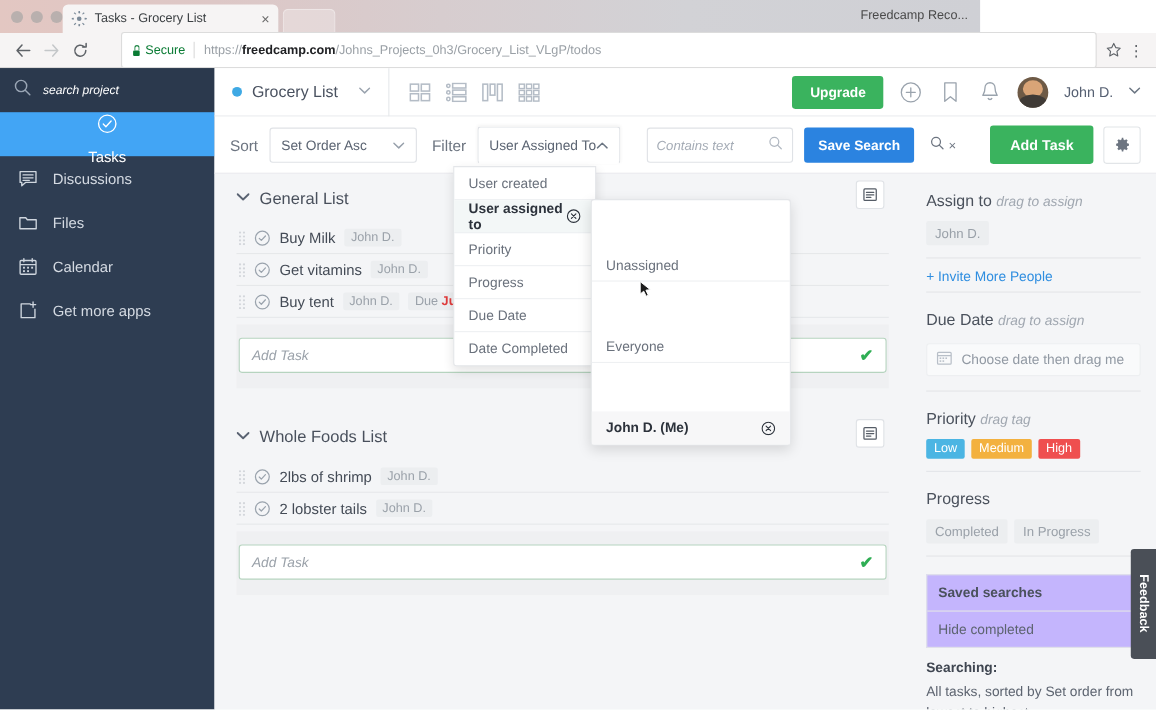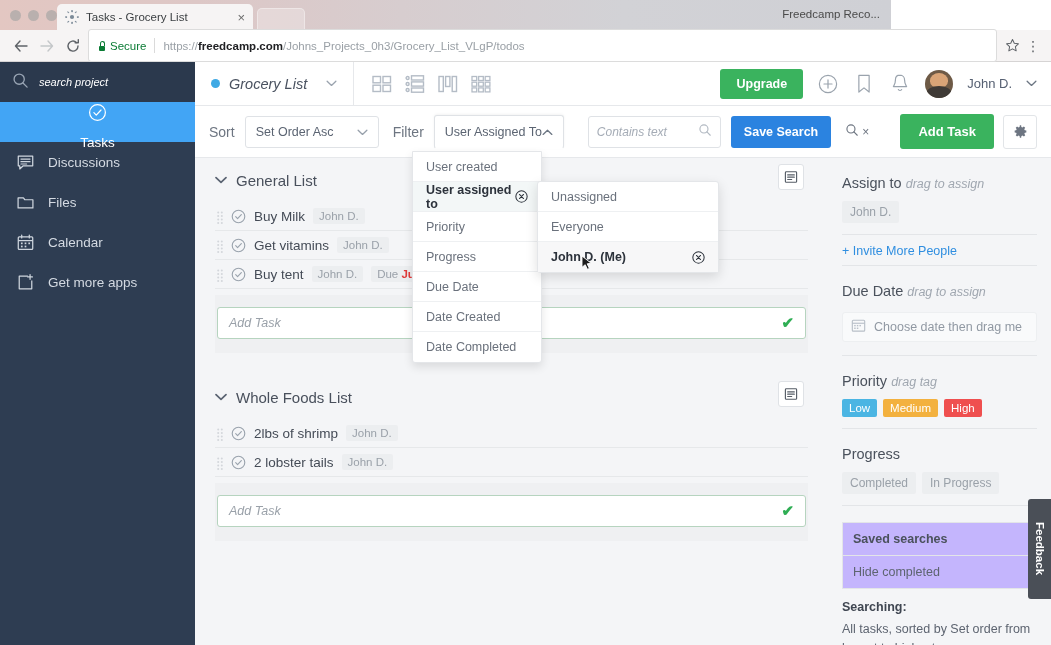--- a/index.html
+++ b/index.html
@@ -41,21 +41,21 @@
   }
   .chrome-bar {
     position: absolute; left: 0; top: 30px; width: 1051px; height: 32px;
     background: #f6f4f4; display: flex; align-items: center; padding: 0 8px;
     border-bottom: 1px solid #d6d4d4;
   }
   .nav-btn { width: 26px; height: 26px; display: flex; align-items: center; justify-content: center; color: #5f6368; }
   .nav-btn.dim { color: #c4c7c9; }
   .omnibox {
     flex: 1; height: 33px; background: #fff; border-radius: 3px;
-    display: flex; align-items: center; padding: 0 8px; margin-left: 2px; margin-right: 4px;
+    display: flex; align-items: center; padding: 0 8px; margin-left: 24px; margin-right: 4px;
     border: 1px solid #dcdcdc;
   }
   .secure { display: flex; align-items: center; gap: 4px; color: #0a7b34; font-size: 11.5px; }
   .lock { width: 9px; height: 11px; position: relative; display: inline-block; }
   .lock::before { content:""; position:absolute; left:1.5px; bottom:0; width:6px; height:5.5px; background:#0a7b34; border-radius:1px; }
   .lock::after { content:""; position:absolute; left:2.6px; bottom:5px; width:3.8px; height:4px; border:1.3px solid #0a7b34; border-bottom:none; border-radius:3px 3px 0 0; }
   .url-sep { width:1px; height:15px; background:#dadada; margin:0 8px; }
   .url { font-size: 11.5px; color: #9aa0a6; white-space: nowrap; overflow: hidden; }
   .url b { color: #202124; font-weight: 700; }
   .url .path { color: #9aa0a6; }
@@ -82,21 +82,21 @@
   .side-item.active { background: #42a5f5; color: #fff; flex-direction: column; }
   .side-icon { width: 20px; height: 20px; flex: 0 0 20px; display: flex; align-items: center; justify-content: center; }
 
   
   .proj-header {
     position: absolute; left: 195px; top: 0; width: 856px; height: 44px;
     background: #fff; border-bottom: 1px solid #e6e8eb; display: flex; align-items: center;
   }
   .proj-name {
     display: flex; align-items: center; gap: 9px; padding: 0 16px;
-    height: 44px; border-right: 1px solid #e6e8eb; min-width: 152px; font-style: italic;
+    height: 44px; border-right: 1px solid #e6e8eb; min-width: 152px;
   }
   .proj-dot { width: 9px; height: 9px; border-radius: 50%; background: #3fa9e4; display:block; }
   .proj-label { font-size: 14.5px; color: #4a5260; }
   .caret-dn { color: #9aa3ae; font-size: 10px; margin-left: 10px; }
   .view-icons { display: flex; align-items: center; gap: 13px; padding-left: 18px; }
   .view-icons svg { display: block; }
   .hdr-right { margin-left: auto; display: flex; align-items: center; gap: 14px; padding-right: 14px; }
   .upgrade-btn {
     background: #3ab35e; color: #fff; font-size: 12.5px; font-weight: 700;
     border: none; border-radius: 3px; padding: 8px 16px; cursor: pointer;
@@ -238,21 +238,21 @@
     border-bottom: 1px solid #eef0f2;
   }
   .dd-item:last-child { border-bottom: none; }
   .dd-item.sel { background: #f3f7f7; color: #2c323b; font-weight: 700; }
   .x-circle { width:13px; height:13px; flex:0 0 13px; color:#2c323b; }
   .dd-user {
     position: absolute; left: 537px; top: 181px; width: 182px;
     background: #fff; border: 1px solid #e4e6e9; border-radius: 3px;
     box-shadow: 0 4px 12px rgba(0,0,0,0.13); z-index: 55;
   }
-  .dd-user .dd-item { height: 30px; }
+  .dd-user .dd-item { height: 30px; margin-top: 44px; }
   .dd-user .dd-item.sel { background:#f7f7f8; }
   .cursor {
     position: absolute; left: 581px; top: 255px; width: 12px; height: 18px; z-index: 60;
   }
 </style>
 </head>
 <body>
 
 <div id="app">
 
@@ -775,23 +775,20 @@
     <div class="dd-item">
       <span>Priority</span>
     </div>
     <div class="dd-item">
       <span>Progress</span>
     </div>
     <div class="dd-item">
       <span>Due Date</span>
     </div>
     <div class="dd-item">
-      <span>Date Created</span>
-    </div>
-    <div class="dd-item">
       <span>Date Completed</span>
     </div>
   </div>
 
   <div class="dd-user">
     <div class="dd-item">
       <span>Unassigned</span>
     </div>
     <div class="dd-item">
       <span>Everyone</span>

